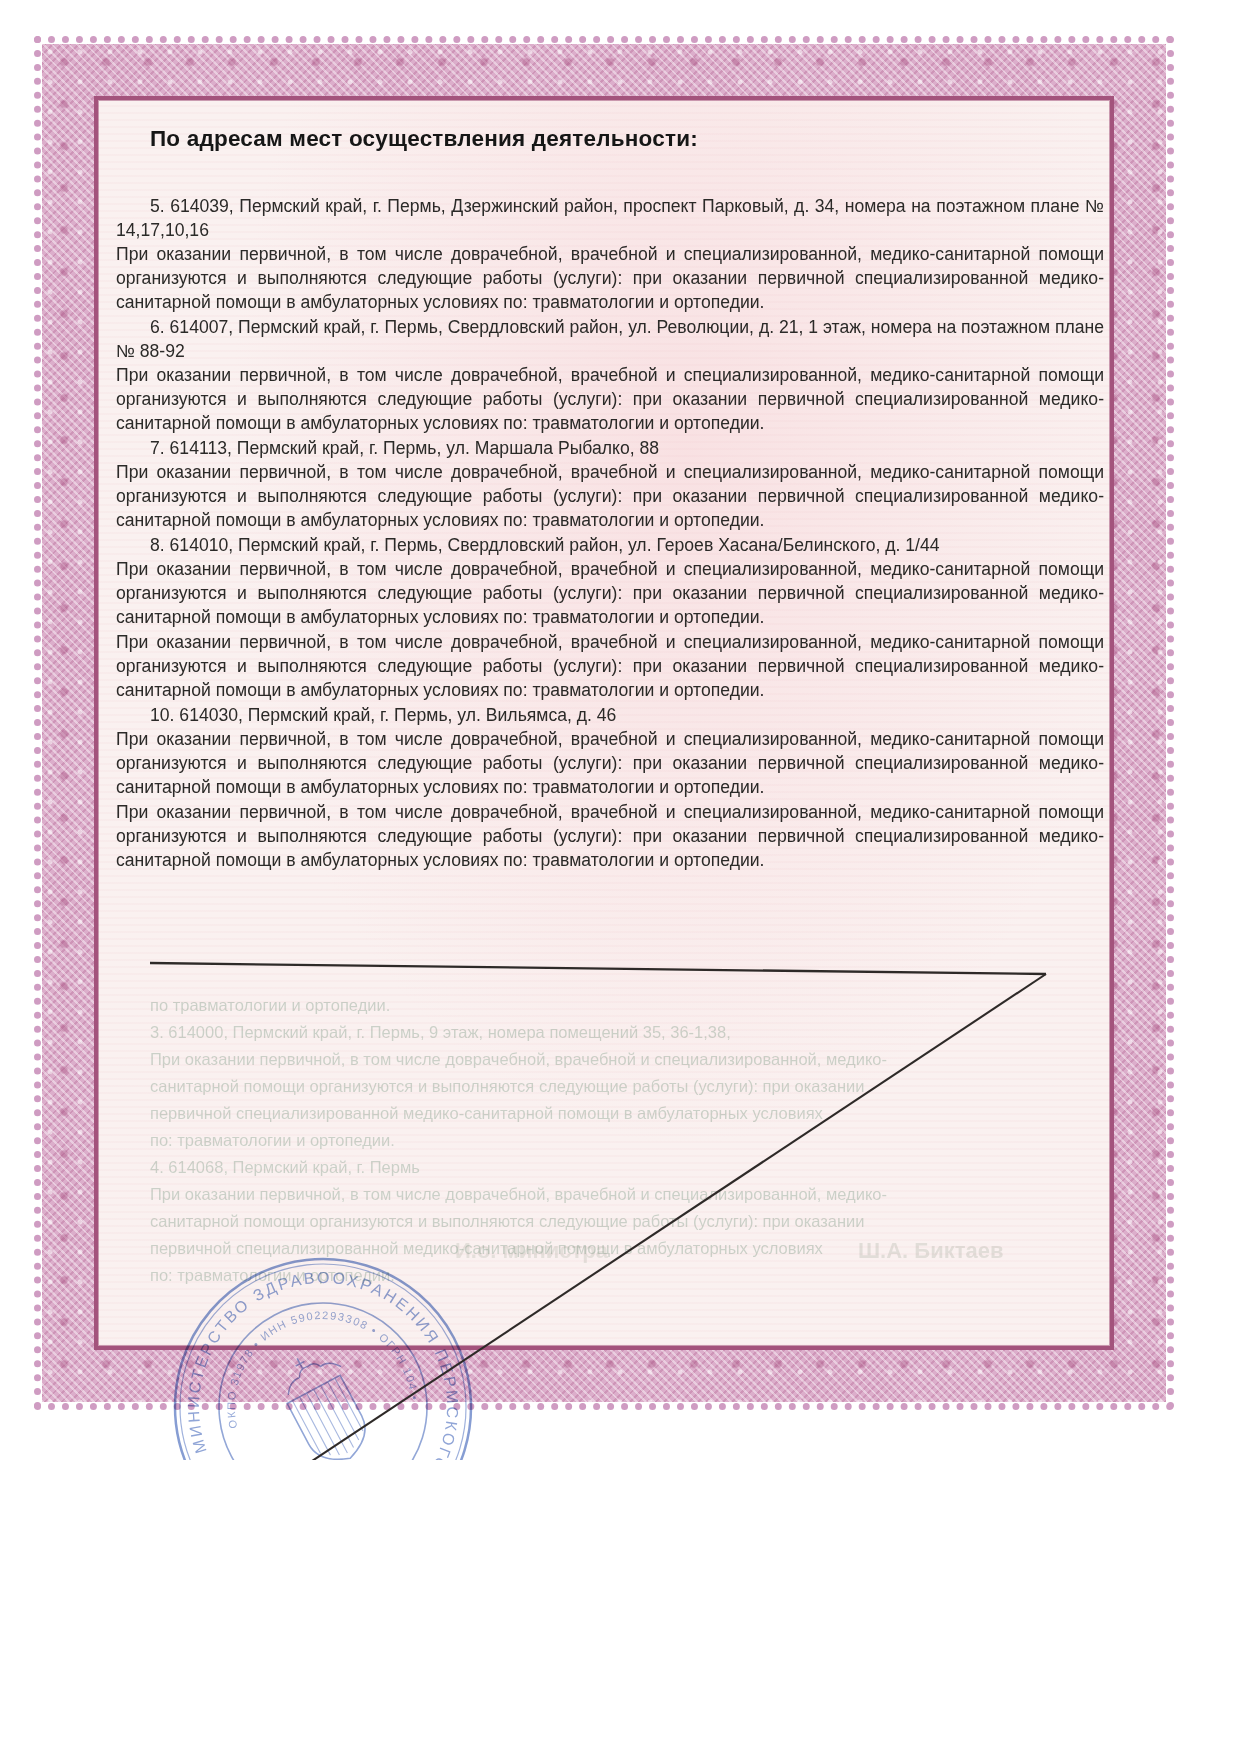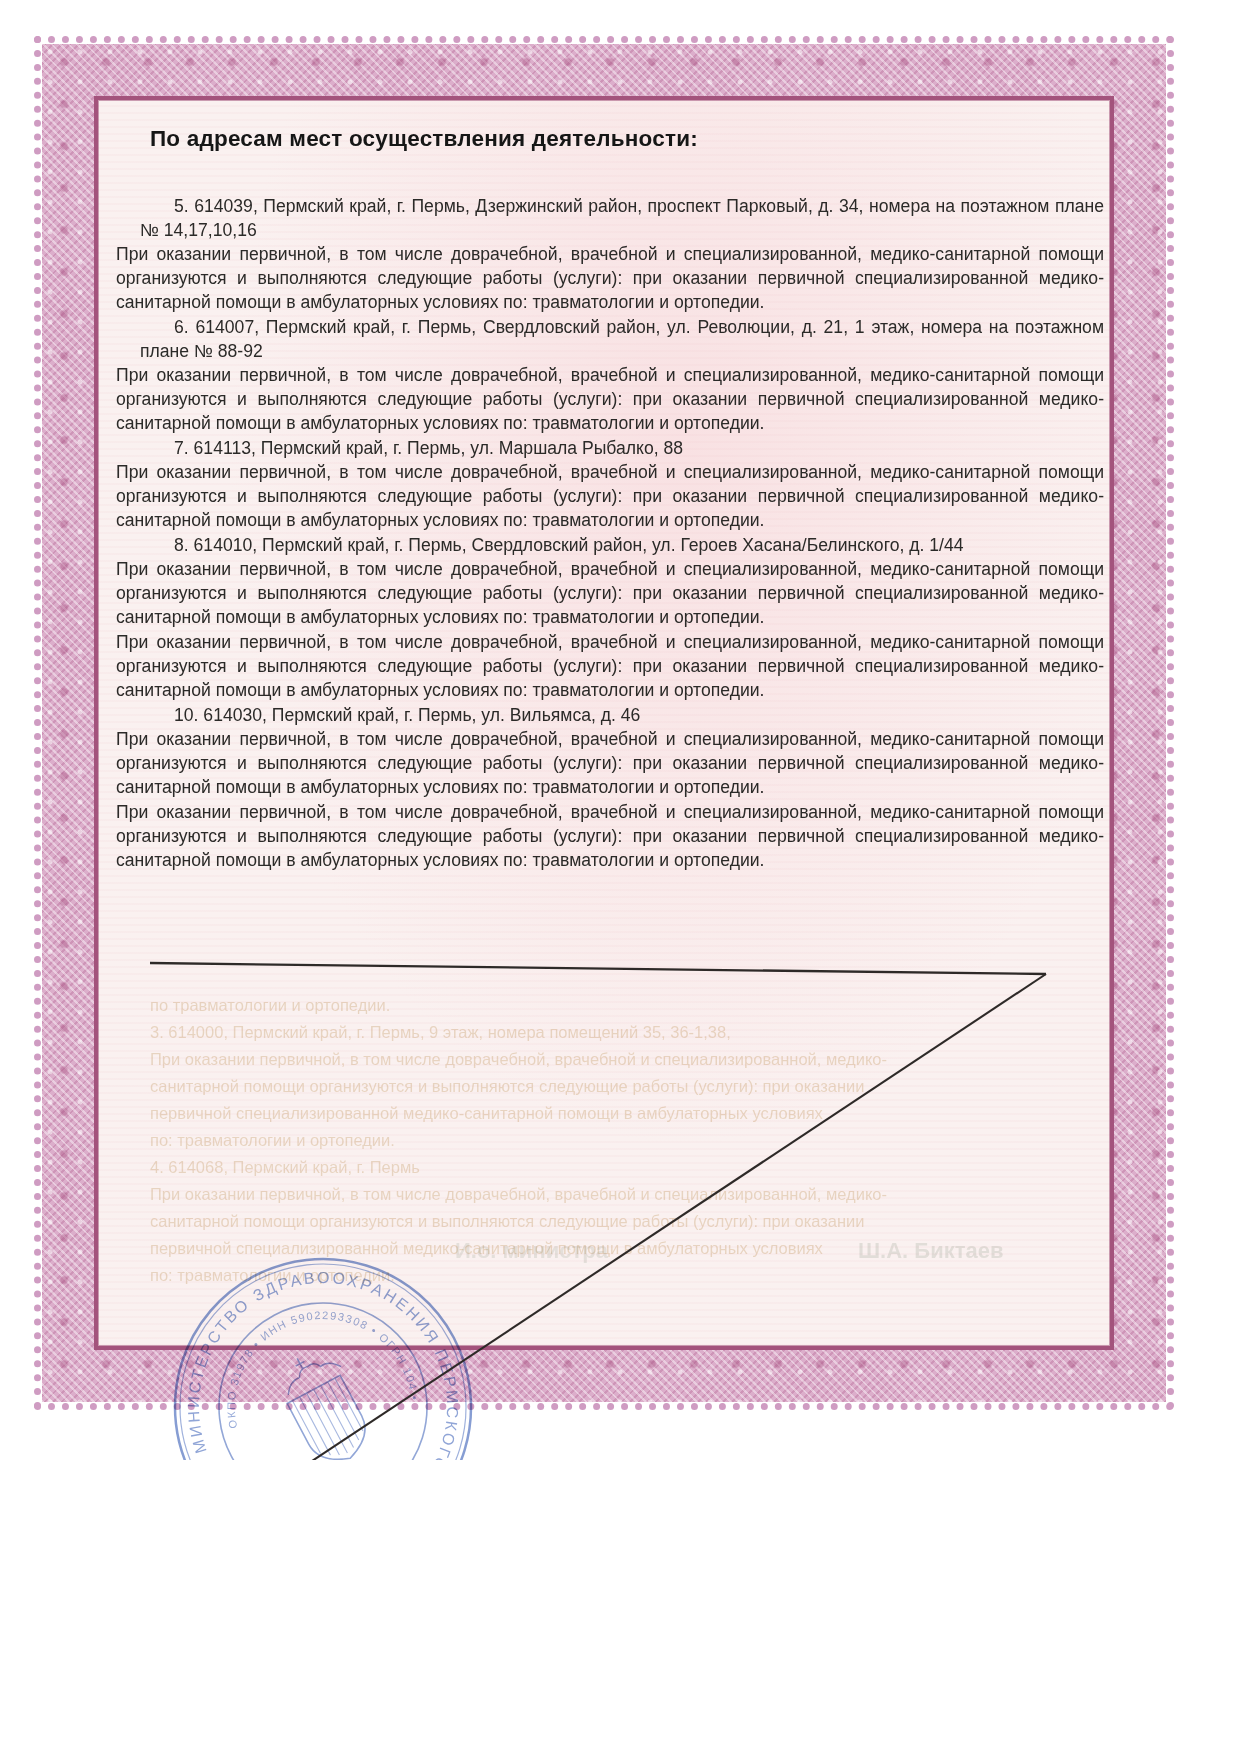--- a/index.html
+++ b/index.html
@@ -40,27 +40,27 @@
     position:absolute; top:100px; left:98px; right:132px; bottom:114px;
     padding:26px 6px 0 18px;
     color:#2b2a28;
   }
   .title{
     font-size:22.5px; font-weight:700; color:#161616;
     margin:0 0 0 34px; letter-spacing:.2px;
   }
   .entries{ margin-top:42px; font-size:17.6px; line-height:24px; }
   .entry p{ margin:0; text-align:justify; }
-  .entry .addr{ text-indent:34px;margin-left:24px; }
+  .entry .addr{ text-indent:34px; }
   .entry{ margin-bottom:1px; }
   
   .ghost{
     position:absolute; left:150px; top:992px; width:965px;
     font-size:16.5px; line-height:27px;
-    color:#a16207; opacity:.20; filter:blur(.6px);
+    color:#14532d; opacity:.20; filter:blur(.6px);
     text-align:justify;
   }
   .ghost div{white-space:nowrap; overflow:hidden;}
   .ghost-name-left{
     position:absolute; left:455px; top:1238px; font-size:22px; font-weight:700;
     color:#76856f; opacity:.16; filter:blur(.7px);
   }
   .ghost-name-right{
     position:absolute; left:858px; top:1238px; font-size:22px; font-weight:700;
     color:#76856f; opacity:.18; filter:blur(.7px);

